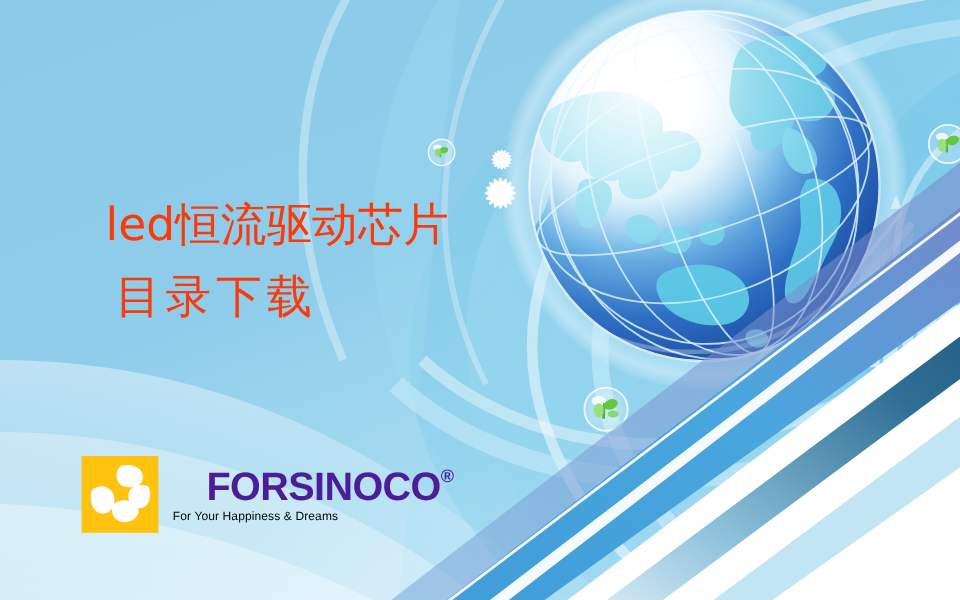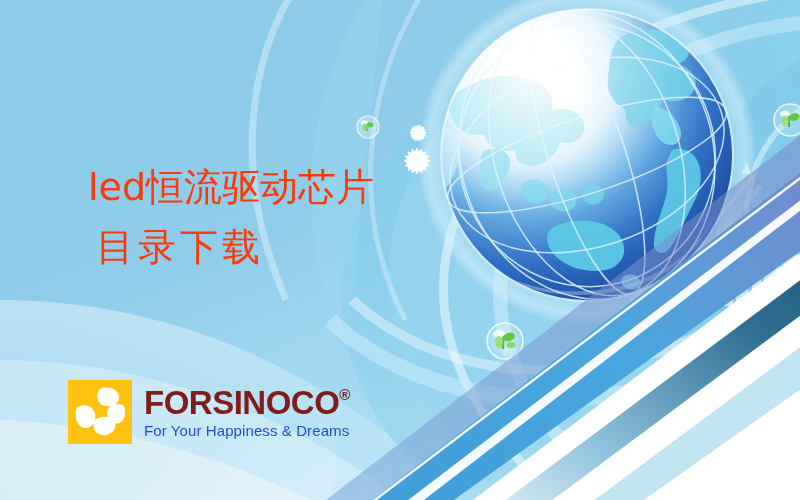--- a/index.html
+++ b/index.html
@@ -30,27 +30,27 @@
   .logo{position:absolute;left:68px;top:380px;display:flex;align-items:center;}
   .logo-mark{
     width:64px;height:64px;background:#ffc20e;
     position:relative;flex:0 0 auto;
   }
   .logo-mark svg{position:absolute;left:0;top:0;width:64px;height:64px;}
   .logo-text{margin-left:12px;display:flex;flex-direction:column;justify-content:center;}
   .logo-word{
     font-family:"Liberation Sans","DejaVu Sans",sans-serif;
     font-weight:bold;font-size:33px;line-height:1;
-    color:#7f1d1d;letter-spacing:-0.5px;
-    display:flex;align-items:flex-start;
+    color:#4c1d95;letter-spacing:-0.5px;
+    display:flex;align-items:flex-start;margin-left:28px;
   }
   .logo-reg{font-size:15px;line-height:1;margin-top:1px;}
   .logo-tag{
     font-family:"Liberation Sans","DejaVu Sans",sans-serif;
-    font-size:15px;color:#1d4ed8;margin-top:3px;letter-spacing:0.1px;
+    font-size:10px;color:#000000;margin-top:3px;letter-spacing:0.1px;
     white-space:nowrap;
   }
 </style>
 </head>
 <body>
 
 <div id="stage">
 
   <svg class="layer" viewBox="0 0 800 500">
     <defs>

